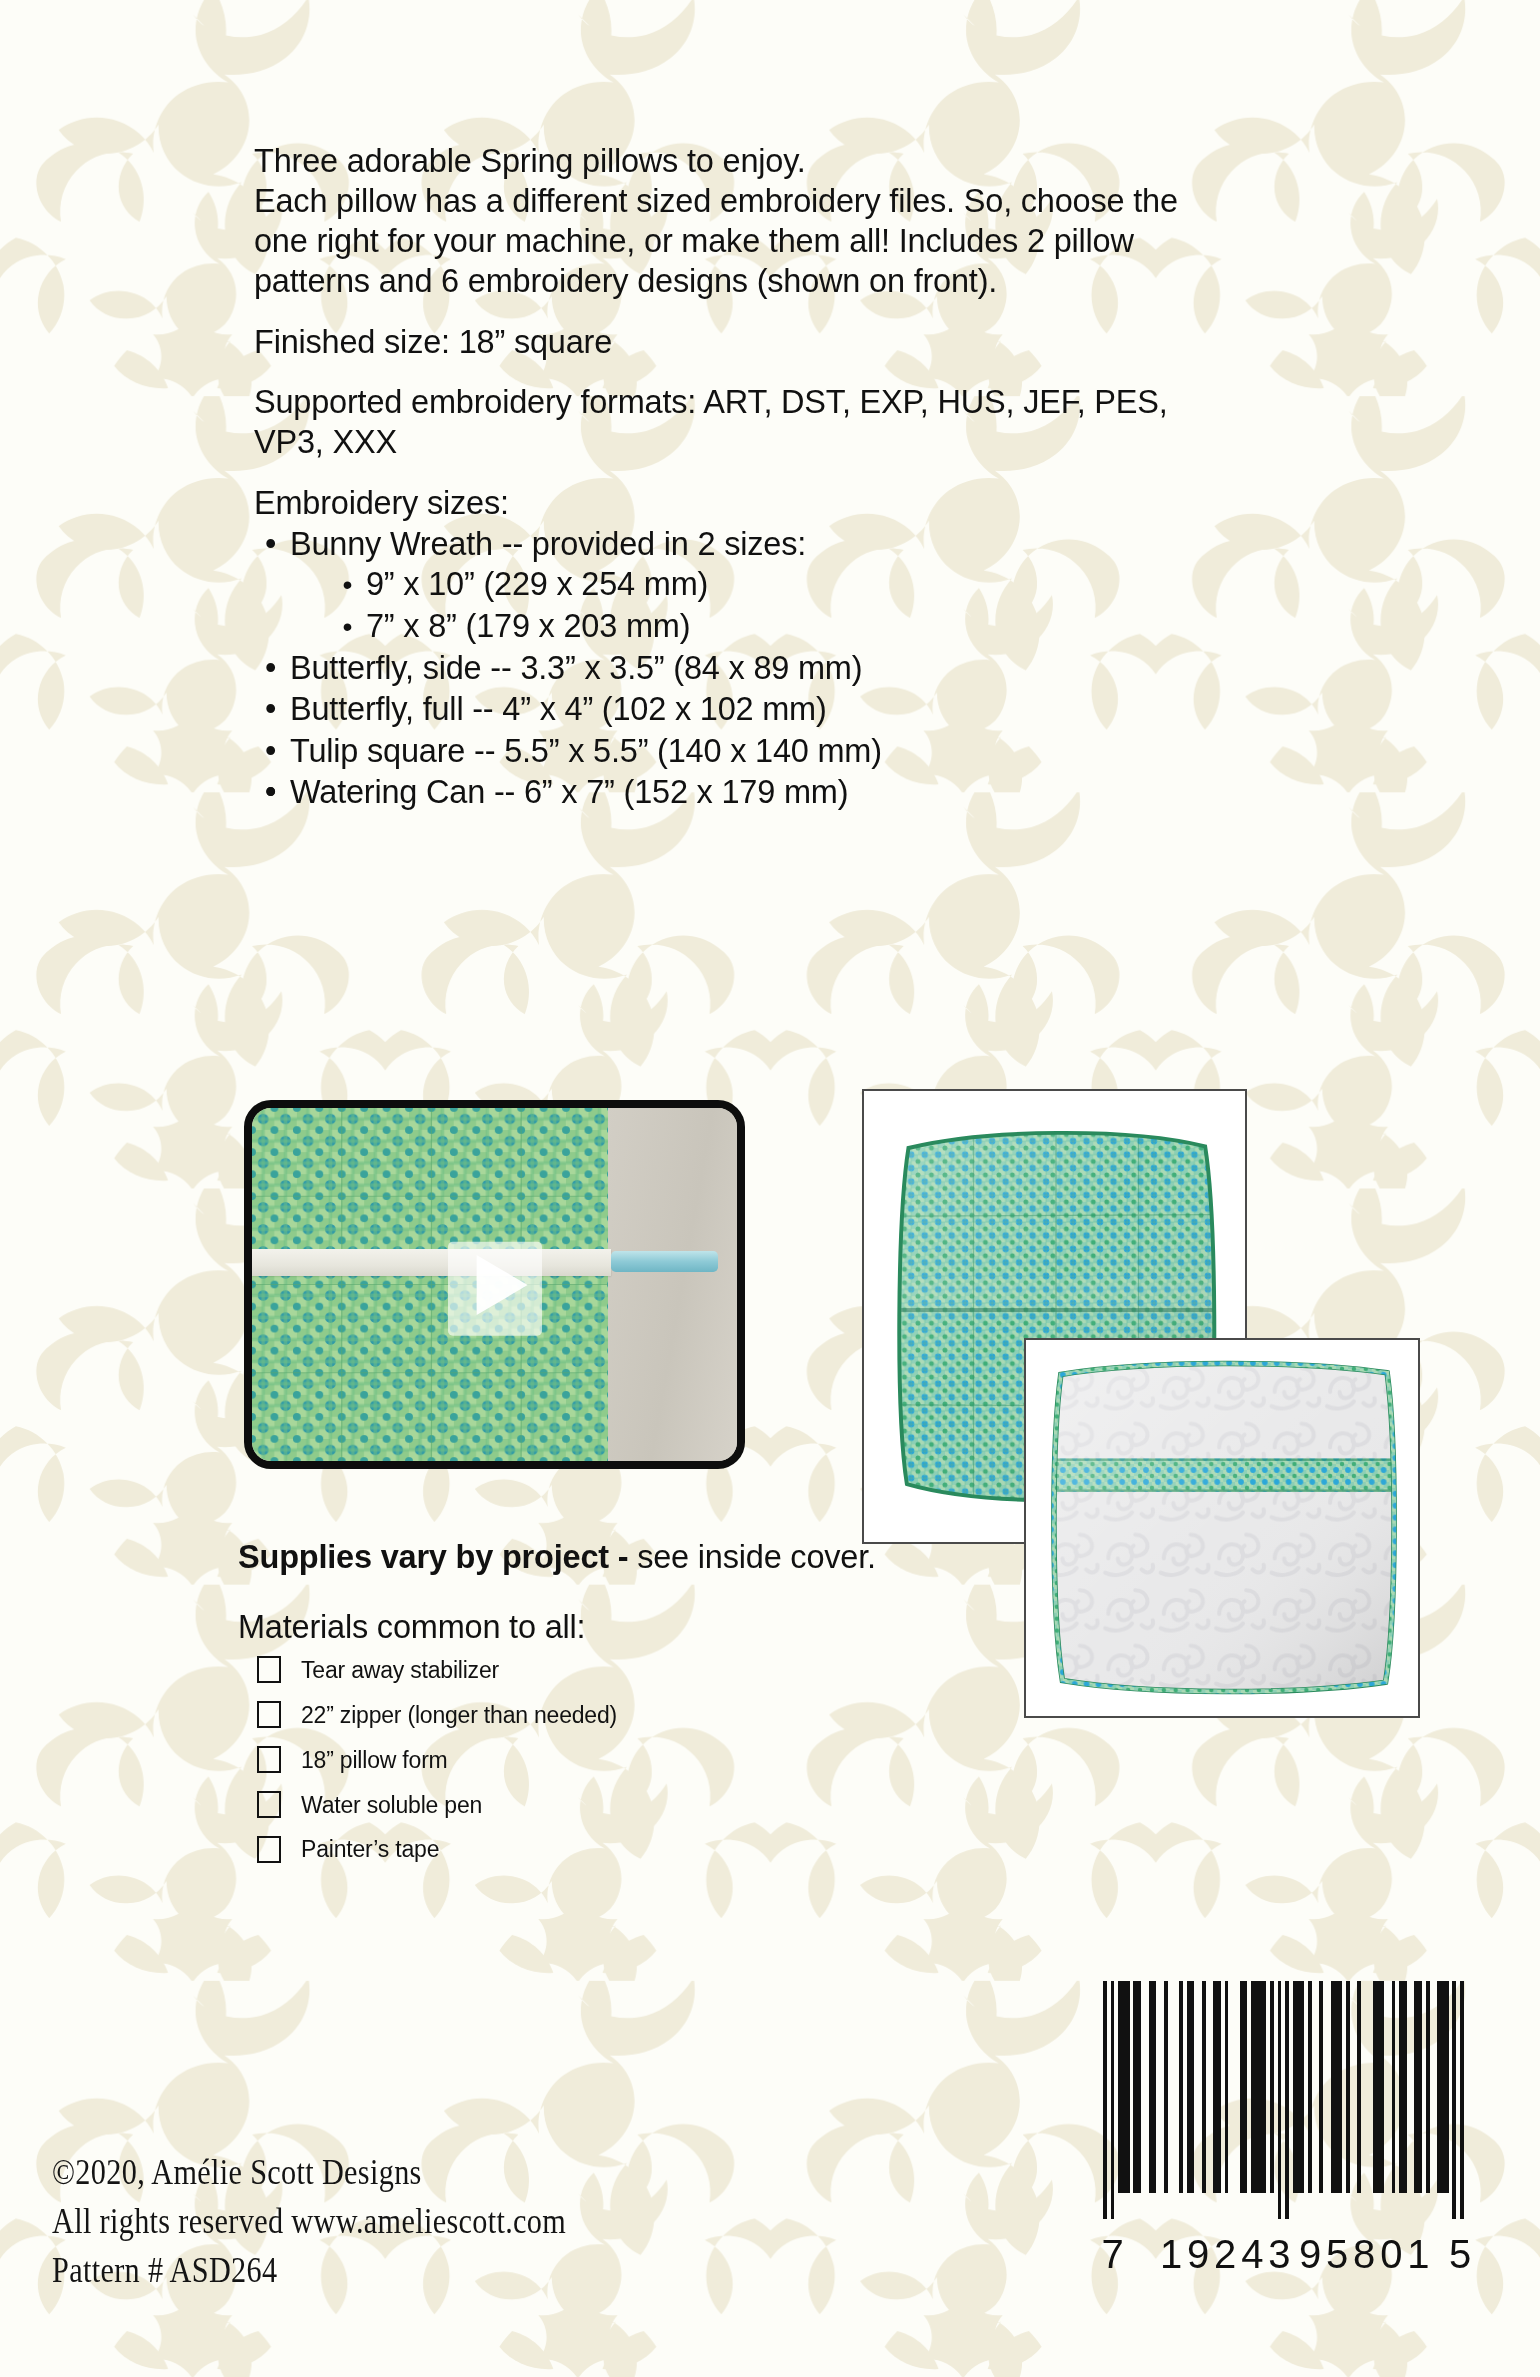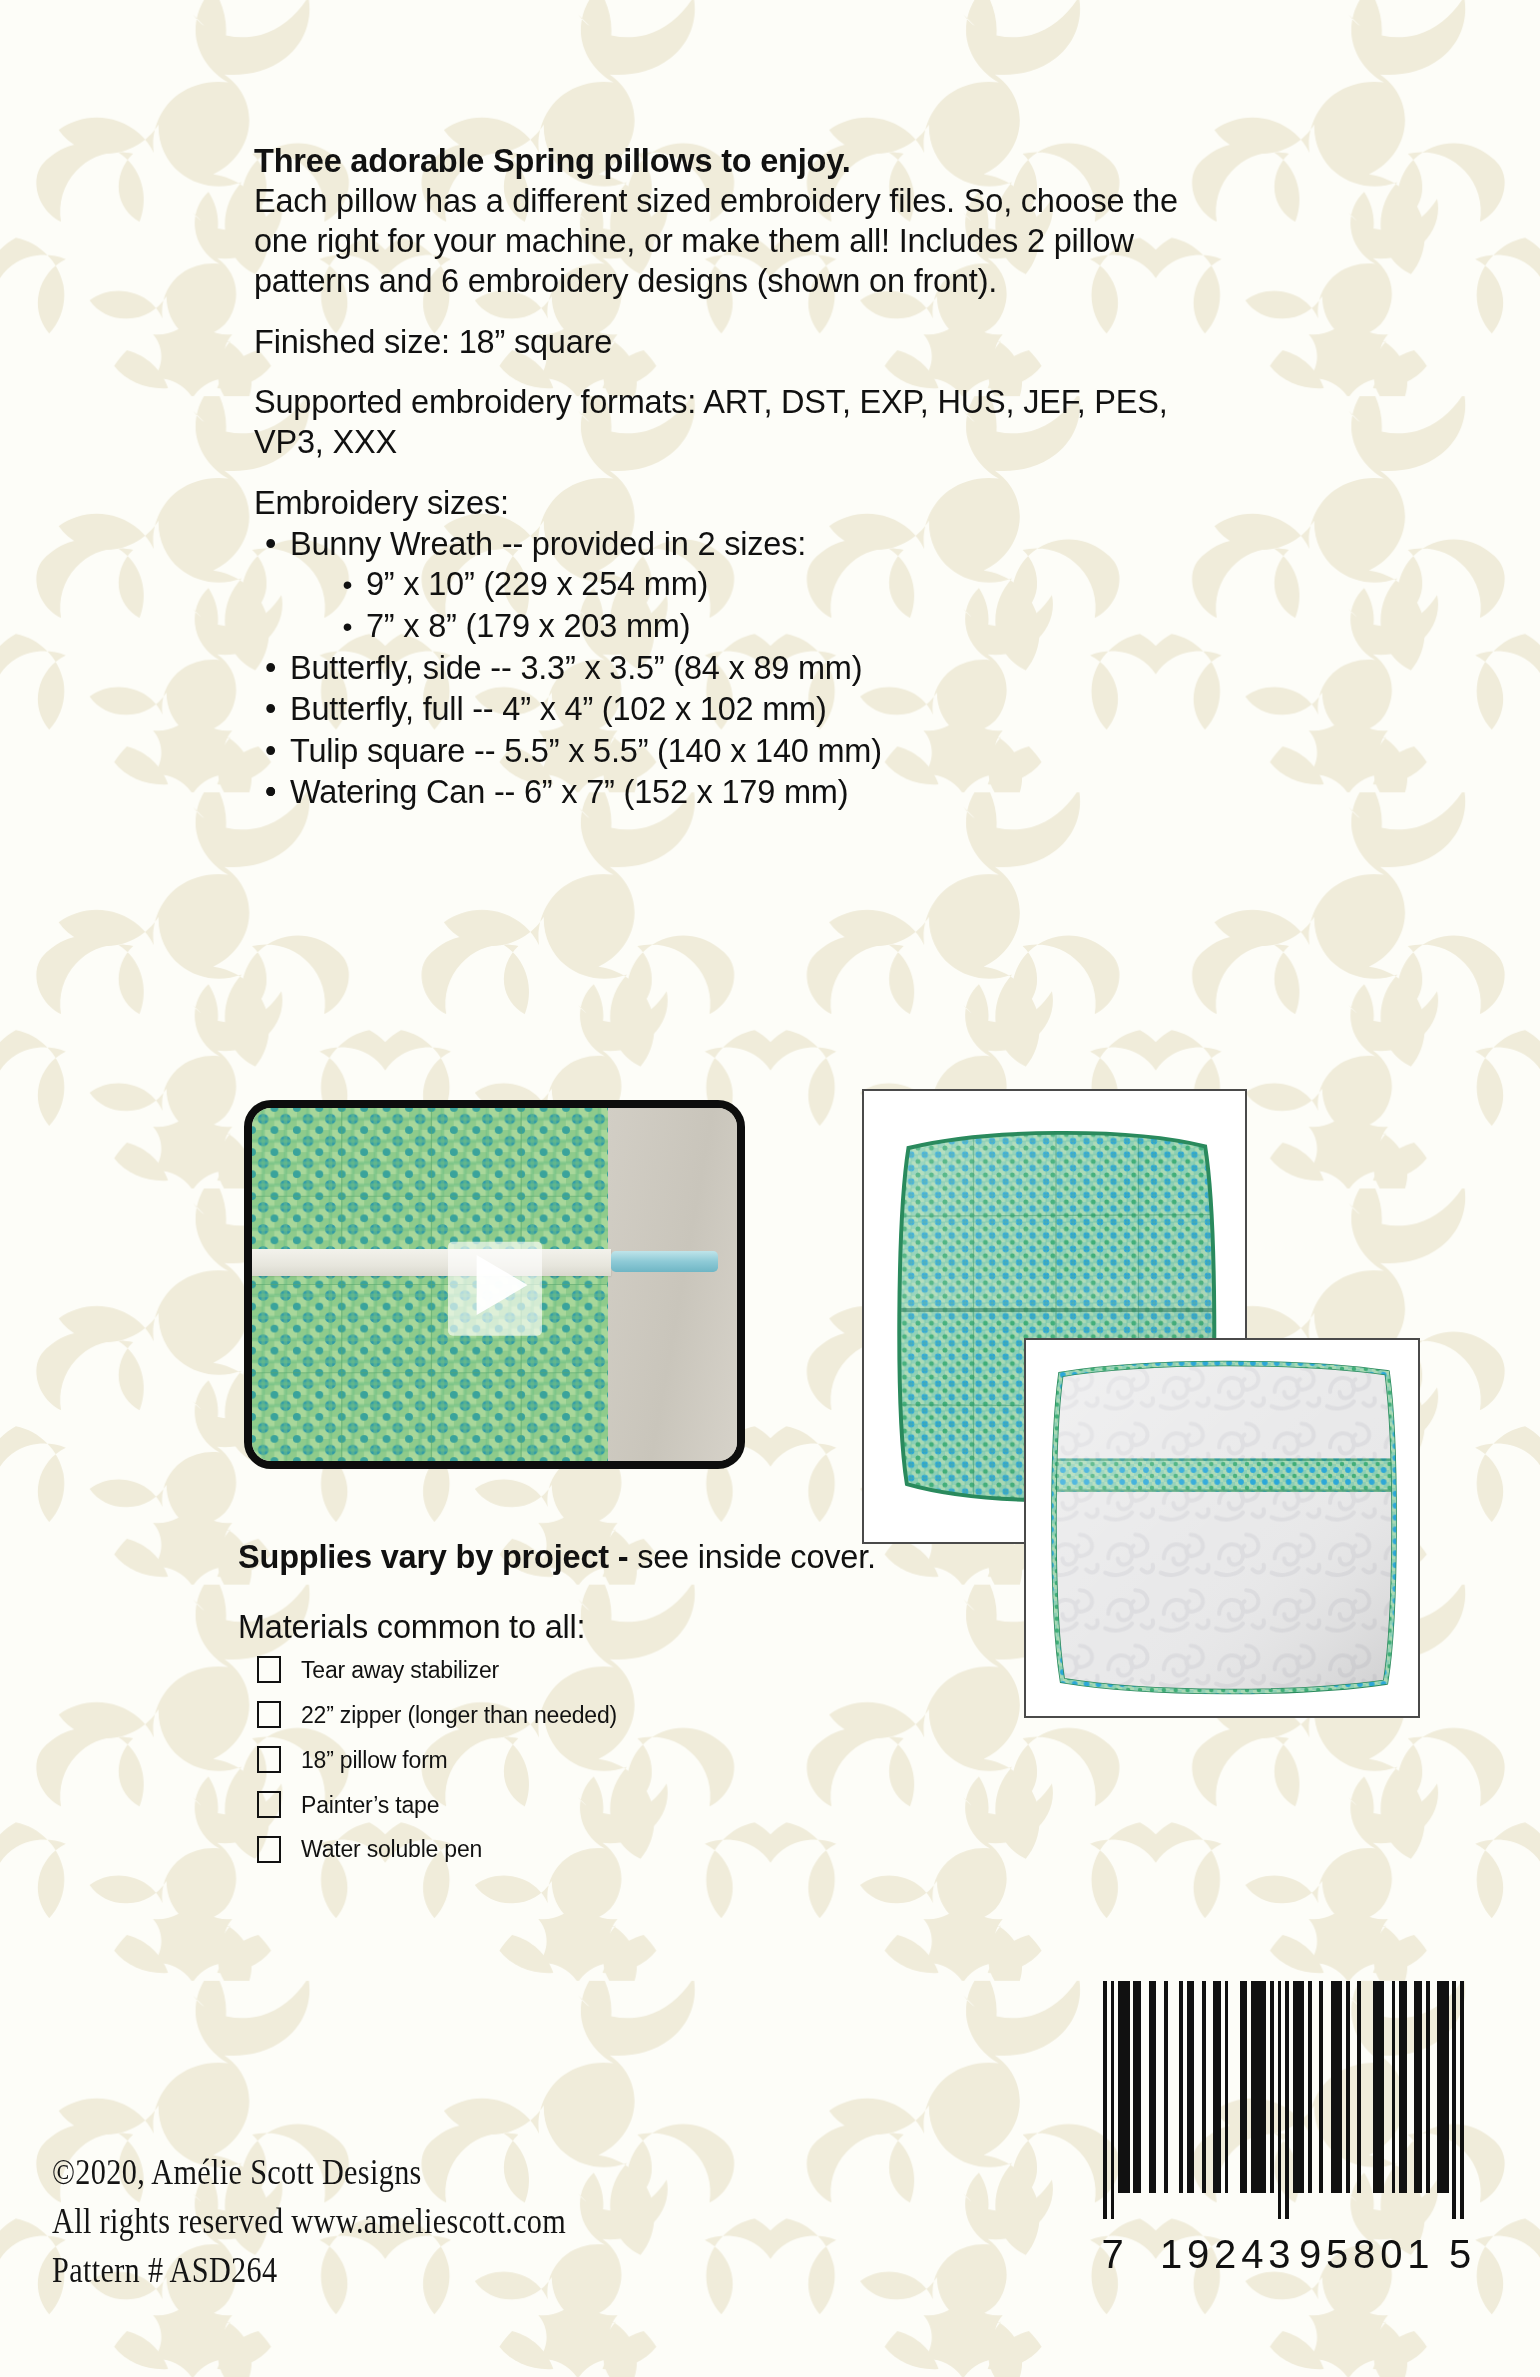--- a/index.html
+++ b/index.html
@@ -31,21 +31,21 @@
   }
   #copy-block{
     position:absolute;
     left:254px; top:141px;
     width:951px;
     font-size:32.5px;
     line-height:40px;
     color:#111;
   }
   #copy-block p{margin:0 0 20.6px 0;}
-  #intro-head{font-weight:bold;margin:0 !important;}
+  #intro-head{font-weight:normal;margin:0 !important;}
   #intro-body{margin:0 0 20.6px 0 !important;}
 
   #sizes-head{margin:0 0 1.6px 0 !important;}
 
   ul.bl{list-style:none;margin:0;padding:0;}
   ul.bl > li{
     position:relative;
     padding-left:36px;
     margin:0 0 1.6px 0;
     font-size:32.5px;
@@ -398,22 +398,22 @@
 
   <div id="supplies" class="txt">
     <div class="head">
       <b>Supplies vary by project - </b><span>see inside cover.</span>
     </div>
     <div class="mat-head">Materials common to all:</div>
     <ul class="checklist" id="materials-list">
         <li><span class="cbox"></span><span>Tear away stabilizer</span></li>
         <li><span class="cbox"></span><span>22” zipper (longer than needed)</span></li>
         <li><span class="cbox"></span><span>18” pillow form</span></li>
+        <li><span class="cbox"></span><span>Water soluble pen</span></li>
         <li><span class="cbox"></span><span>Painter’s tape</span></li>
-        <li><span class="cbox"></span><span>Water soluble pen</span></li>
       </ul>
   </div>
 
   <div id="footer">
     <div class="ln">©2020, Amélie Scott Designs</div>
     <div class="ln">All rights reserved   www.ameliescott.com</div>
     <div class="ln">Pattern # ASD264</div>
   </div>
 
   <div id="barcode-wrap">

